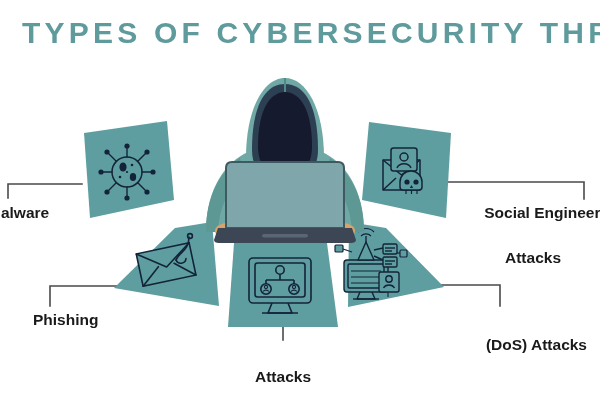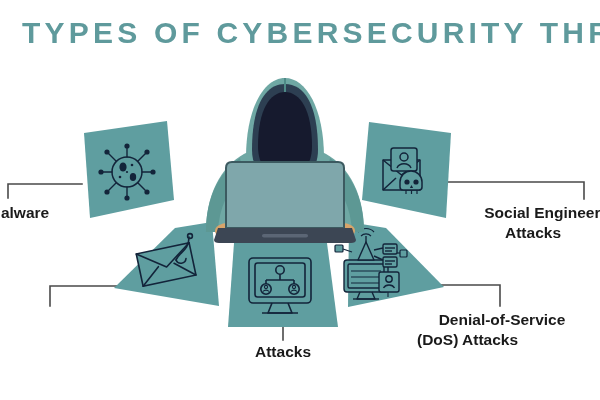--- a/index.html
+++ b/index.html
@@ -43,21 +43,21 @@
   
   .label {
     position: absolute;
     color: #1a1a1a;
     font-size: 15.5px;
     font-weight: bold;
     line-height: 1.32;
     white-space: nowrap;
     font-family: "Liberation Sans", sans-serif;
   }
-  .label .l2 { display: block; }
+  .label .l2 { display: block; margin-top: 25px; }
   #label-malware {
     left: -12px;
     top: 203px;
     text-align: left;
   }
   #label-phishing {
     left: 33px;
     top: 310px;
     text-align: left;
   }
@@ -67,21 +67,21 @@
     text-align: center;
     width: 174px;
   }
   #label-mitm .l2 { text-align: center; }
   #label-dos {
     left: 417px;
     top: 310px;
     text-align: center;
     width: 170px;
   }
-  #label-dos .l2 { text-align: left; }
+  #label-dos .l2 { text-align: right; }
   #label-social {
     left: 466px;
     top: 203px;
     text-align: center;
     width: 176px;
   }
   #label-social .l2 { text-align: center; width: 134px; }
 </style>
 </head>
 <body>
@@ -274,27 +274,29 @@
       <path d="M218,228 L352,228 L356,240 C356,242 354,243 351,243 L219,243
                C216,243 214,242 214,240 Z" fill="#3c4654"></path>
       <rect x="262" y="234" width="46" height="3.5" rx="1.8" fill="#5b6675"></rect>
     </g>
   </svg>
 
   <div class="label" id="label-malware">
     <span>Malware</span>
   </div>
 
+  <div class="label" id="label-phishing">
+    <span>Phishing</span>
+  </div>
 
   <div class="label" id="label-mitm">
     <span class="l2">Attacks</span>
   </div>
 
   <div class="label" id="label-dos">
-    <span>Denial-of-Service</span>
     <span class="l2">(DoS) Attacks</span>
   </div>
 
   <div class="label" id="label-social">
     <span>Social Engineering</span>
     <span class="l2">Attacks</span>
   </div>
 
 </div>
 

